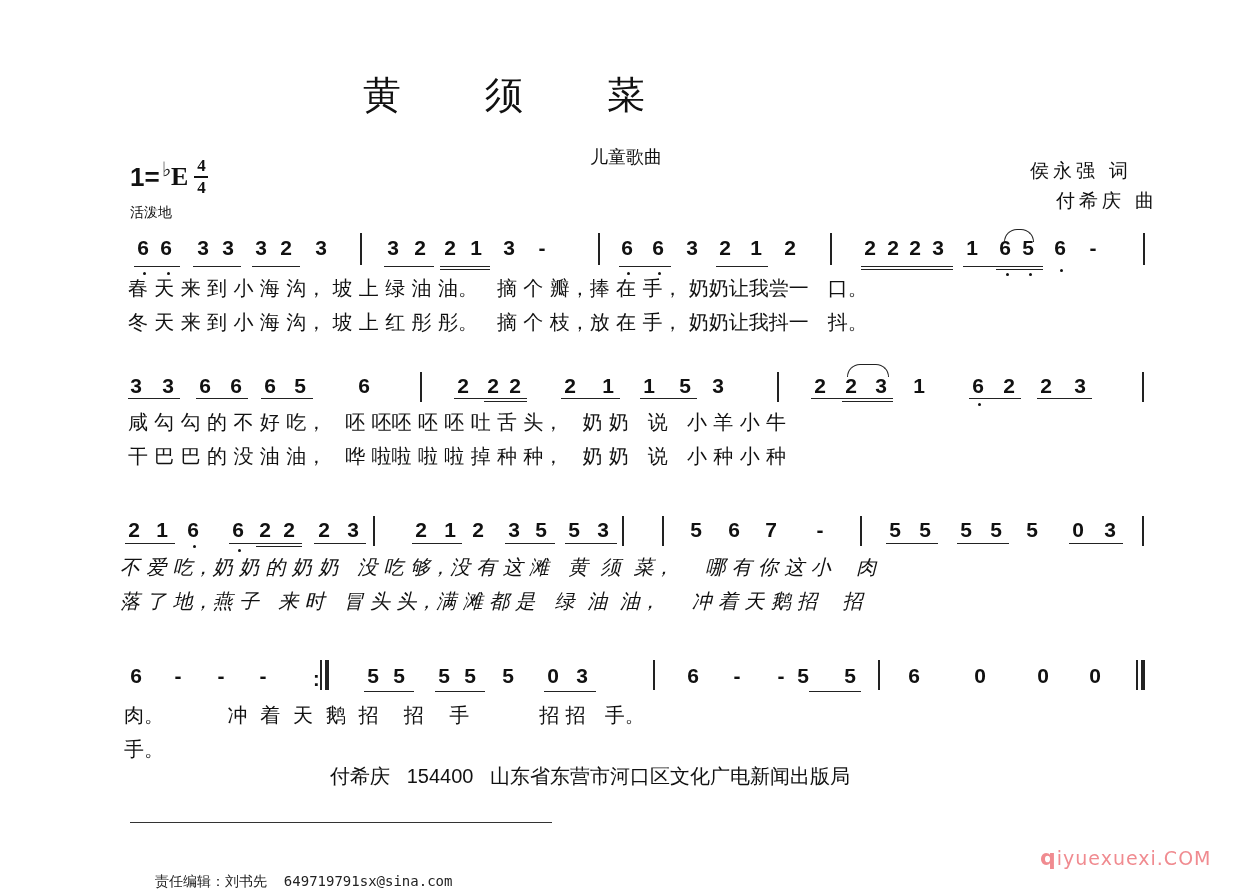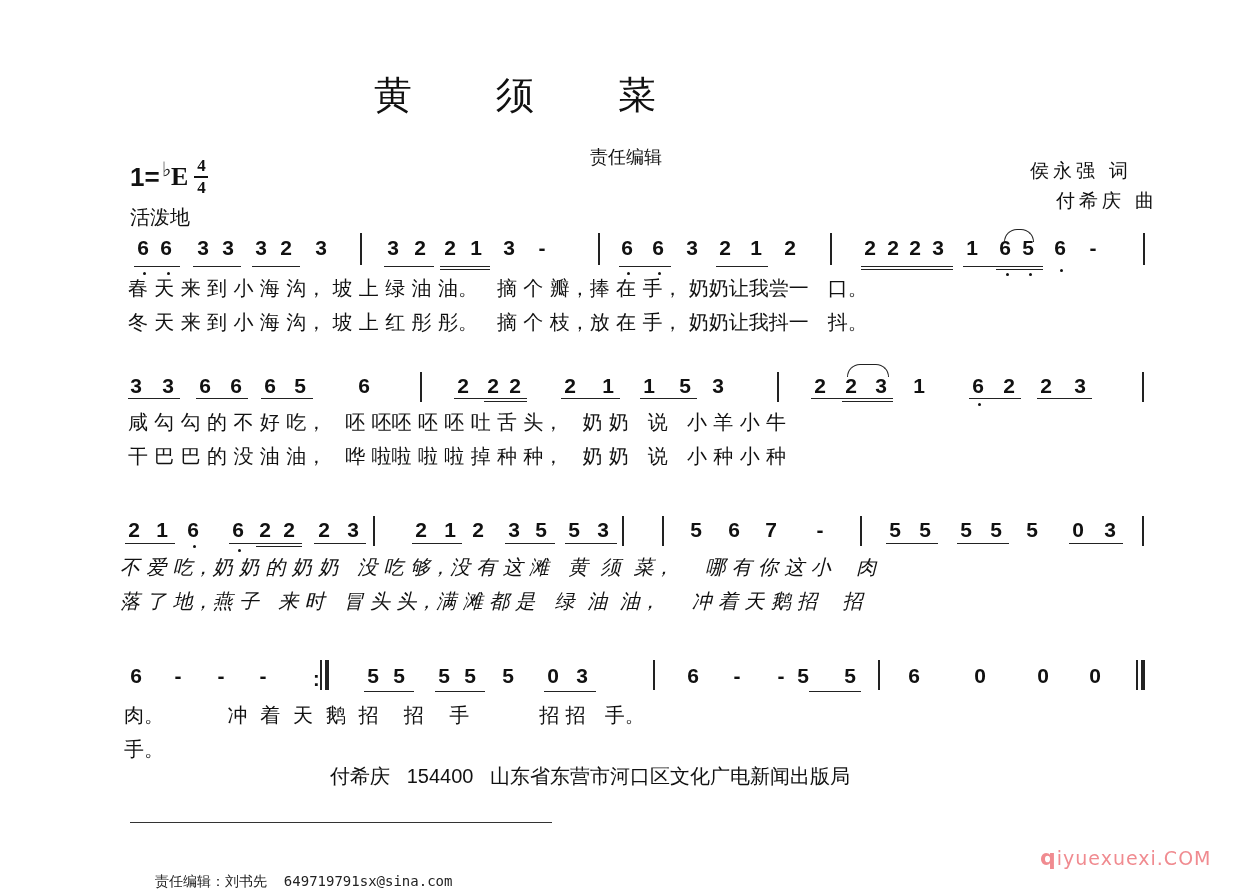--- a/index.html
+++ b/index.html
@@ -1,46 +1,46 @@
 <!DOCTYPE html>
 <html><head>
 <meta charset="utf-8">
 <style>
   html, body { margin:0; padding:0; background:#fff; }
   body { width:1260px; height:889px; position:relative; overflow:hidden; color:#111; font-family:"DejaVu Serif", serif; }
   .abs { position:absolute; }
-  .title { left:11px; width:1008px; top:70px; text-align:center; font-size:38px; letter-spacing:0; font-family:"DejaVu Serif", serif; }
+  .title { left:0; width:1008px; top:70px; text-align:center; font-size:38px; letter-spacing:0; font-family:"DejaVu Serif", serif; }
   .title span { display:inline-block; margin:0 42px; }
   .subtitle { left:590px; top:145px; font-size:18px; }
   .credit { font-size:19px; letter-spacing:4px; }
   .key { left:130px; top:158px; font-family:"Liberation Sans", sans-serif; font-weight:bold; font-size:26px; display:flex; align-items:center; }
   .key .flat { font-size:20px; position:relative; top:-8px; margin-left:2px; font-weight:normal; font-family:"DejaVu Serif", serif;}
   .key .E { font-family:"Liberation Serif", serif; font-weight:bold; font-size:26px; margin-right:6px; }
   .frac { display:inline-flex; flex-direction:column; align-items:center; font-size:17px; line-height:16px; font-family:"Liberation Serif", serif; font-weight:bold;}
   .frac .bar { width:14px; border-top:2px solid #111; margin:2px 0; }
-  .tempo { left:130px; top:204px; font-size:20px; font-family:Liberation Sans, sans-serif; }
+  .tempo { left:130px; top:204px; font-size:14px; font-family:Liberation Sans, sans-serif; }
   .note { font-family:"Liberation Sans", sans-serif; font-weight:bold; font-size:21px; width:20px; text-align:center; line-height:24px; }
   .ul { height:0; border-top:1.5px solid #222; }
   .dot { width:3px; height:3px; background:#111; border-radius:50%; }
   .bar-line { width:2px; background:#222; }
   .lyric { font-size:20px; line-height:24px; white-space:pre; letter-spacing:0; }
   .tie { border:1.8px solid #222; border-bottom:none; border-radius:20px 20px 0 0; height:12px; }
   .footer { left:330px; top:763px; font-family:"Liberation Sans", sans-serif; font-size:20px; white-space:pre; }
   .hr { left:130px; top:822px; width:422px; border-top:1.5px solid #333; }
   .editor { left:155px; top:828px; font-size:14px; font-family:"DejaVu Sans Mono", monospace; color:#222; white-space:pre;margin-top:45px; }
   .wm { left:1040px; top:845px; font-family:"DejaVu Sans", sans-serif; font-size:19px; color:#f08b90; letter-spacing:1px; }
   .wm .q { font-weight:bold; font-size:22px; }
 </style>
 </head>
 <body>
 
 <div class="abs title">
   <span>黄</span><span>须</span><span>菜</span>
 </div>
-<div class="abs subtitle">责任编辑</div>
+<div class="abs subtitle">儿童歌曲</div>
 <div class="abs credit" style="left:1030px;top:158px;">侯永强 词</div>
 <div class="abs credit" style="left:1056px;top:188px;">付希庆 曲</div>
 
 <div class="abs key">
   <span>1=</span>
     <span class="flat">♭</span>
     <span class="E">E</span>
   <span class="frac">
       <span>4</span>
       <span class="bar"></span>

